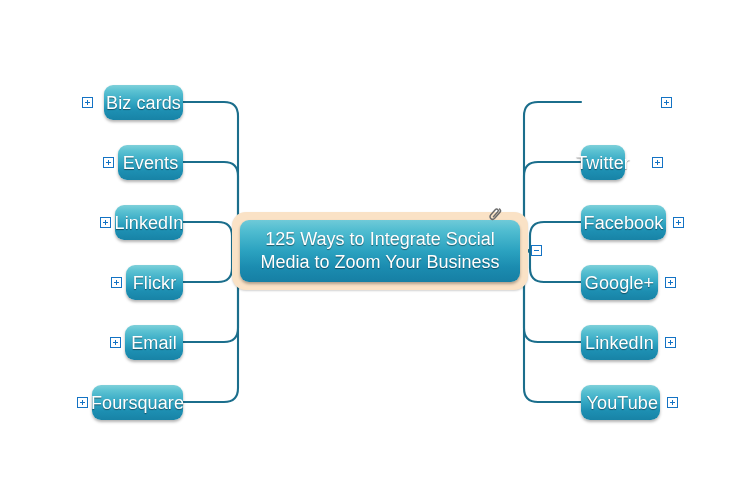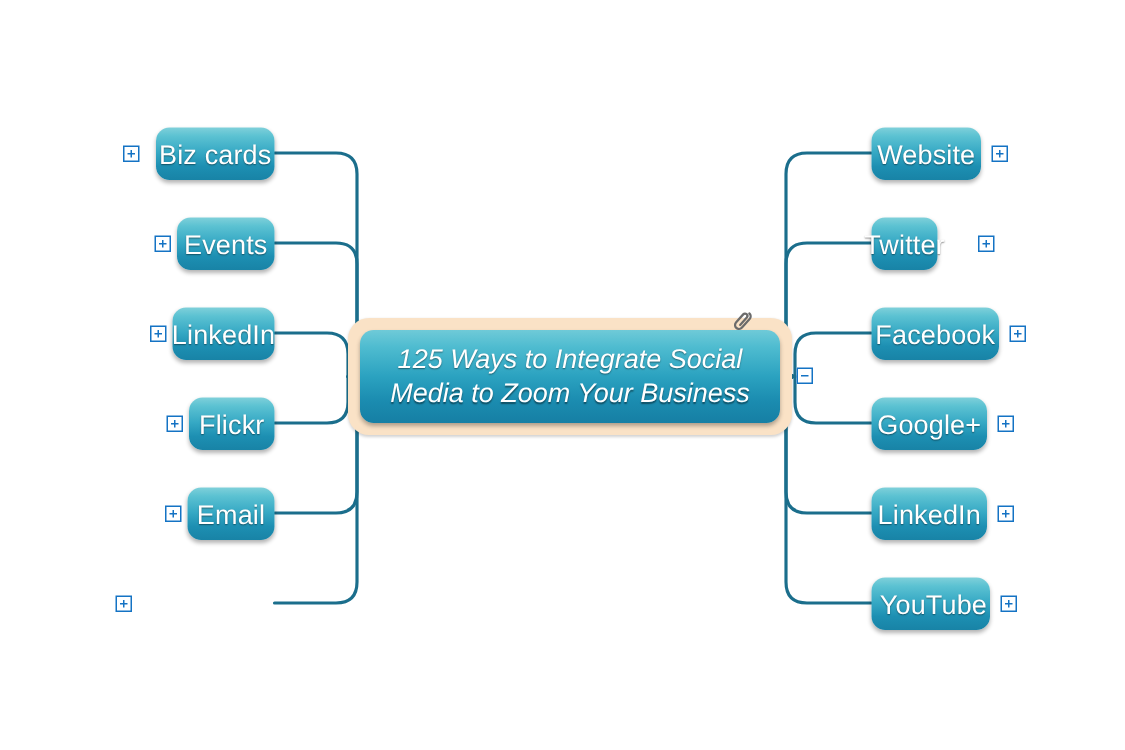--- a/index.html
+++ b/index.html
@@ -84,21 +84,20 @@
     justify-content: center;
     border-radius: 9px;
     background: linear-gradient(to bottom,
                 #6fcad8 0%,
                 #4fbcd0 18%,
                 #2ba2c0 50%,
                 #1b8cb0 76%,
                 #167fa4 100%);
     box-shadow: 0 2px 3px rgba(0,0,0,0.30);
     z-index: 5;
-    font-style: italic;
   }
   #root-node .root-label {
     color: #ffffff;
     font-size: 18px;
     line-height: 1.28;
     text-align: center;
     text-shadow: 0 1px 1px rgba(0,0,0,0.45);
     padding: 0 10px;
     white-space: pre-line;
   }
@@ -216,25 +215,25 @@
   <div class="node" style="left:126px; top:265px; width:57px; height:35px;">
     <span class="node-label">Flickr</span>
   </div>
   <div class="toggle plus" style="left:111px; top:277px;"></div>
 
   <div class="node" style="left:125px; top:325px; width:58px; height:35px;">
     <span class="node-label">Email</span>
   </div>
   <div class="toggle plus" style="left:110px; top:337px;"></div>
 
+  <div class="node" style="left:92px; top:385px; width:91px; height:35px;">
+    <span class="node-label">Foursquare</span>
+  </div>
   <div class="toggle plus" style="left:77px; top:397px;"></div>
 
-  <div class="node" style="left:581px; top:85px; width:73px; height:35px;">
-    <span class="node-label">Website</span>
-  </div>
   <div class="toggle plus" style="left:661px; top:97px;"></div>
 
   <div class="node" style="left:581px; top:145px; width:44px; height:35px;">
     <span class="node-label">Twitter</span>
   </div>
   <div class="toggle plus" style="left:652px; top:157px;"></div>
 
   <div class="node" style="left:581px; top:205px; width:85px; height:35px;">
     <span class="node-label">Facebook</span>
   </div>

